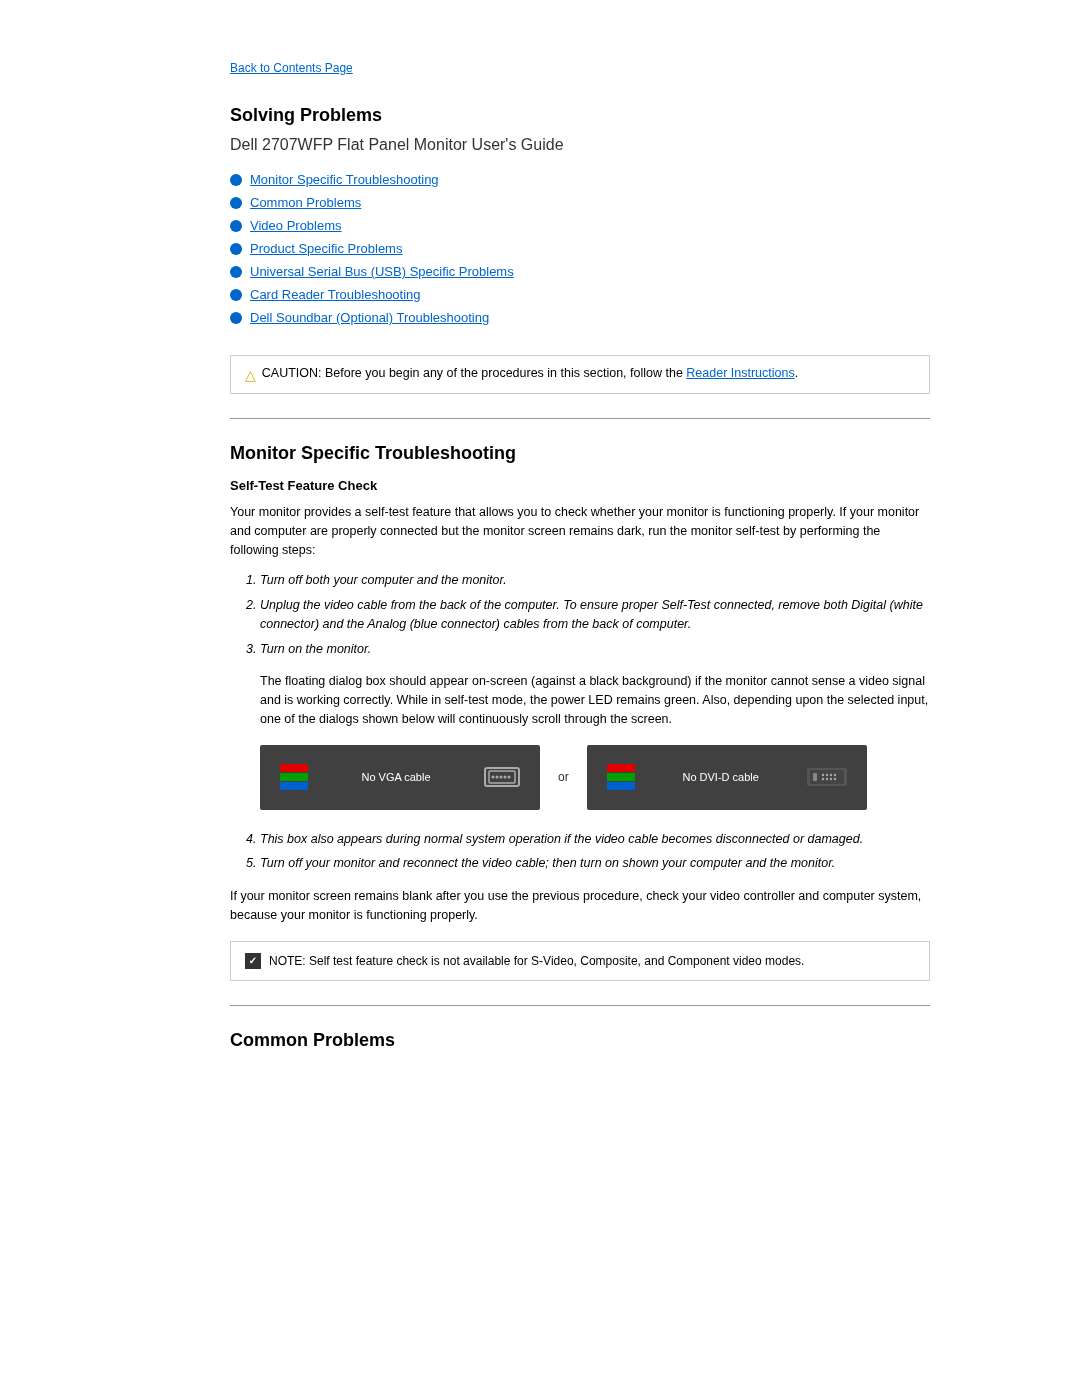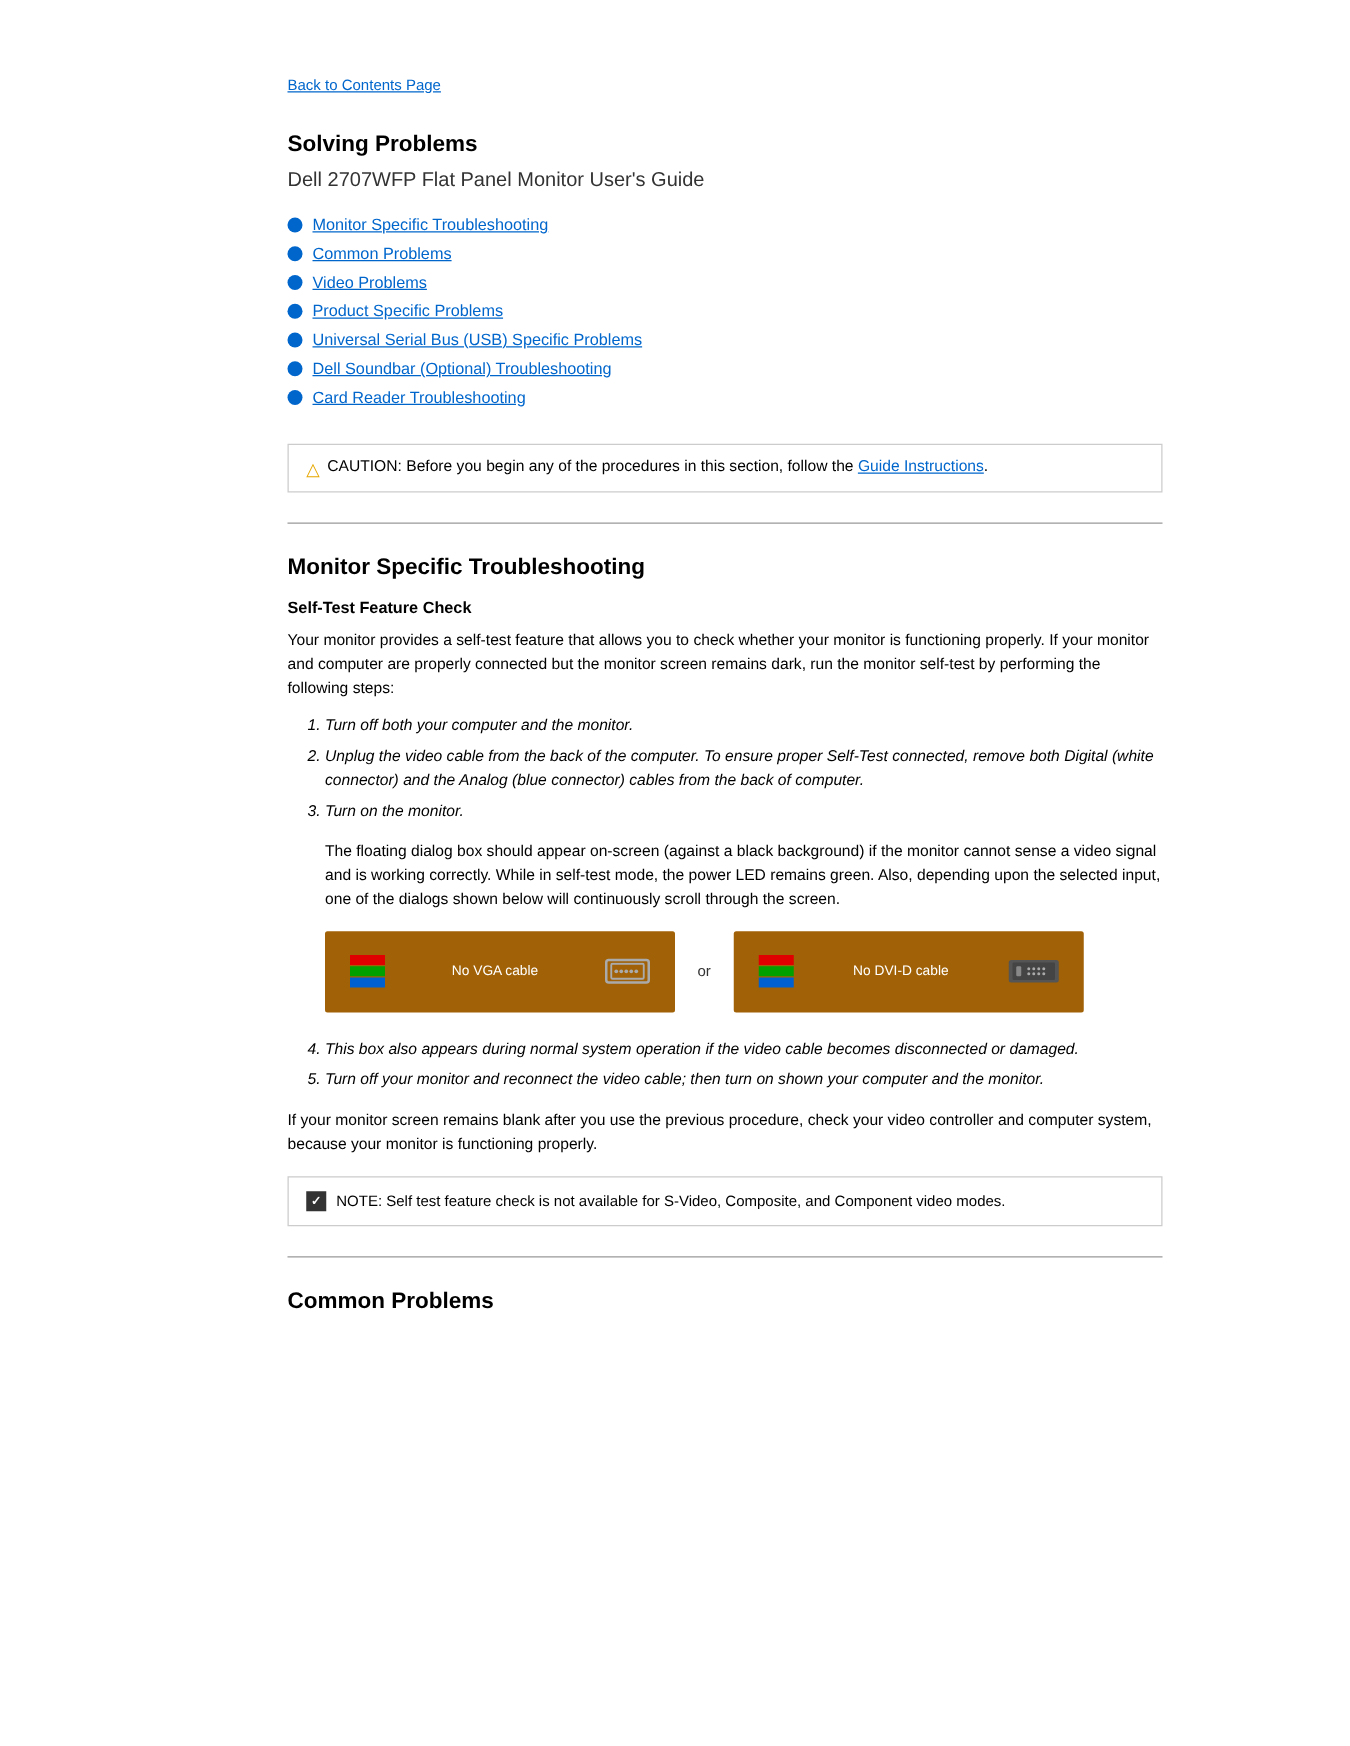--- a/index.html
+++ b/index.html
@@ -125,21 +125,21 @@
       font-size: 12.5px;
       line-height: 1.5;
     }
     .monitor-images {
       display: flex;
       align-items: center;
       gap: 10px;
       margin: 16px 0 20px 30px;
     }
     .monitor-screen {
-      background: #a16207;
+      background: #404040;
       color: #fff;
       display: flex;
       align-items: center;
       justify-content: flex-end;
       padding: 16px 20px;
       width: 280px;
       height: 65px;
       border-radius: 2px;
     }
     .monitor-logo {
@@ -268,33 +268,33 @@
     <li>
       <span class="bullet-dot"></span>
       <a class="toc-link">Product Specific Problems</a>
     </li>
     <li>
       <span class="bullet-dot"></span>
       <a class="toc-link">Universal Serial Bus (USB) Specific Problems</a>
     </li>
     <li>
       <span class="bullet-dot"></span>
+      <a class="toc-link">Card Reader Troubleshooting</a>
+    </li>
+    <li>
+      <span class="bullet-dot"></span>
       <a class="toc-link">Dell Soundbar (Optional) Troubleshooting</a>
-    </li>
-    <li>
-      <span class="bullet-dot"></span>
-      <a class="toc-link">Card Reader Troubleshooting</a>
     </li>
   </ul>
 
   
   <div class="caution-box">
     <span class="caution-icon">△</span>
     <span class="caution-text">
-      <span>CAUTION: Before you begin any of the procedures in this section, follow the </span><a class="caution-link">Guide Instructions</a><span>.</span>
+      <span>CAUTION: Before you begin any of the procedures in this section, follow the </span><a class="caution-link">Reader Instructions</a><span>.</span>
     </span>
   </div>
 
   <hr>
 
   
   <div id="monitor-specific">
     <h2 class="section-title">Monitor Specific Troubleshooting</h2>
 
     <h3 class="subsection-title">Self-Test Feature Check</h3>

